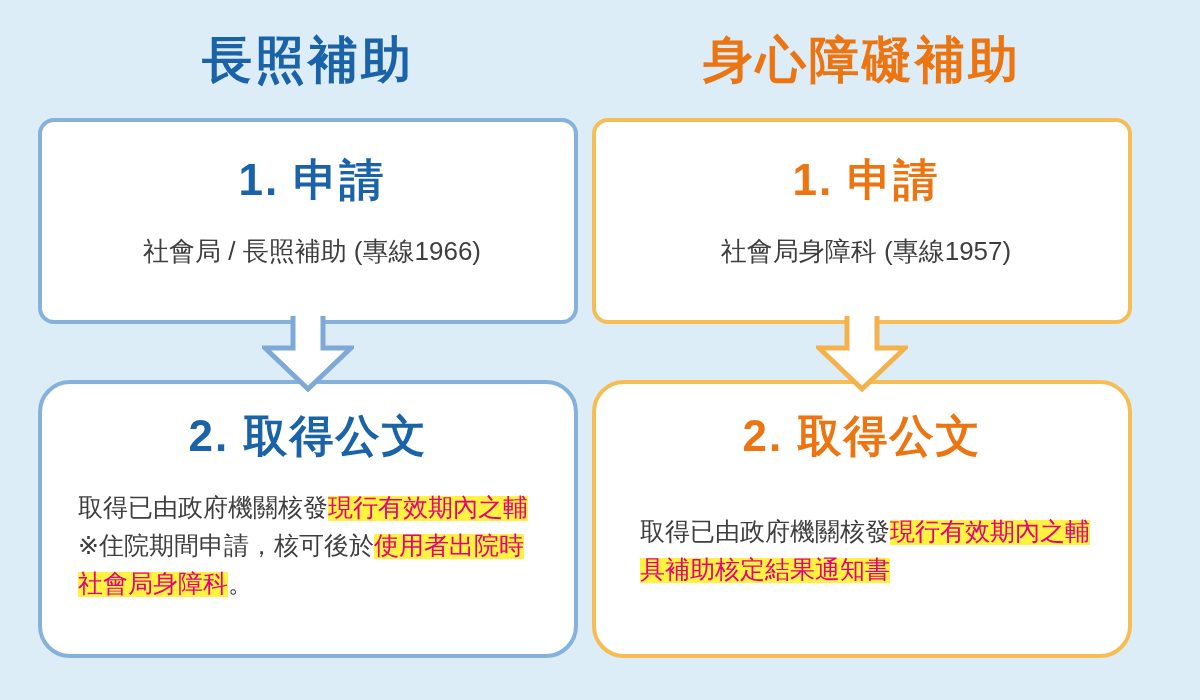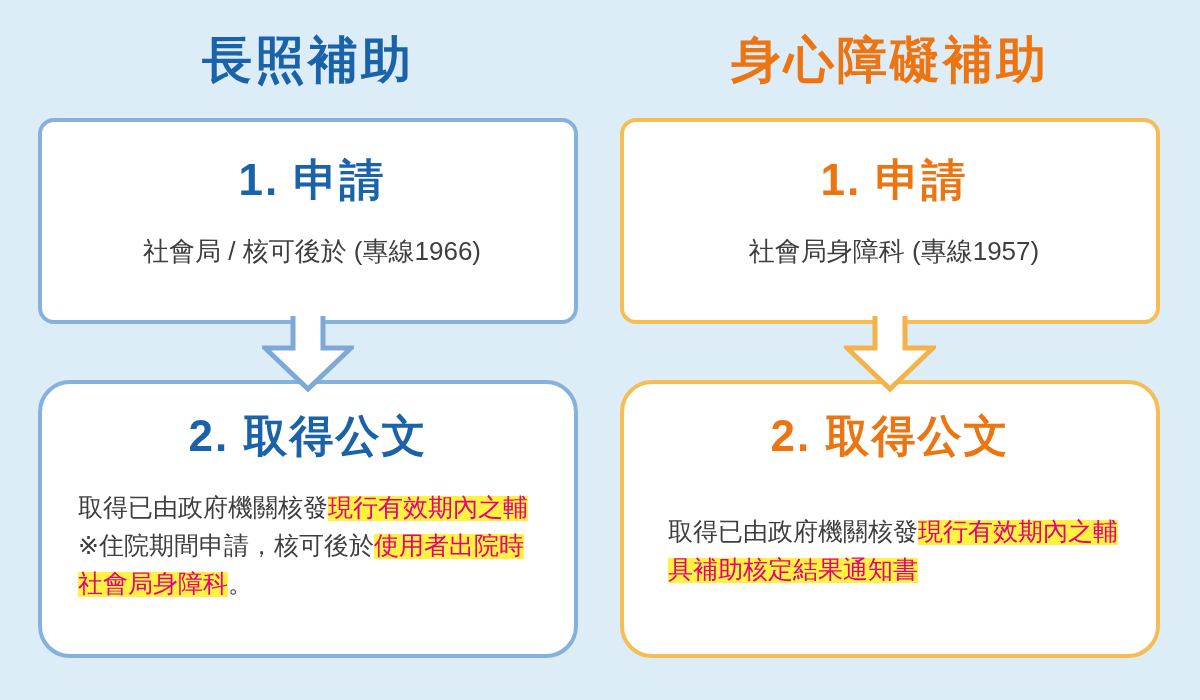--- a/index.html
+++ b/index.html
@@ -14,21 +14,21 @@
     background: var(--bg, #dcedf8);
     overflow: hidden;
   }
   .column {
     position: absolute;
     top: 0;
     height: 544px;
     width: 540px;
   }
   .col0 { left: 38px; }
-  .col1 { left: 620px; }
+  .col1 { left: 592px; }
 
   .title {
     position: absolute;
     top: 28px;
     left: 0;
     width: 100%;
     margin: 0;
     text-align: center;
     font-size: 50px;
     line-height: 64px;
@@ -110,21 +110,21 @@
 <body>
 
 <div class="canvas">
 
   <section class="column col0">
     <h1 class="title">長照補助</h1>
 
     <div class="box step1">
       <div class="heading">1. 申請</div>
       <div class="body">
-        <div class="line">社會局 / 核可後於 (專線1966)</div>
+        <div class="line">社會局 / 長照補助 (專線1966)</div>
       </div>
     </div>
 
     <svg class="arrow" viewBox="0 0 92 76" aria-hidden="true">
       <path d="M31 0 L31 32 L3 32 L46 73 L89 32 L61 32 L61 0"></path>
     </svg>
 
     <div class="box step2">
       <div class="heading">2. 取得公文</div>
       <div class="body">

